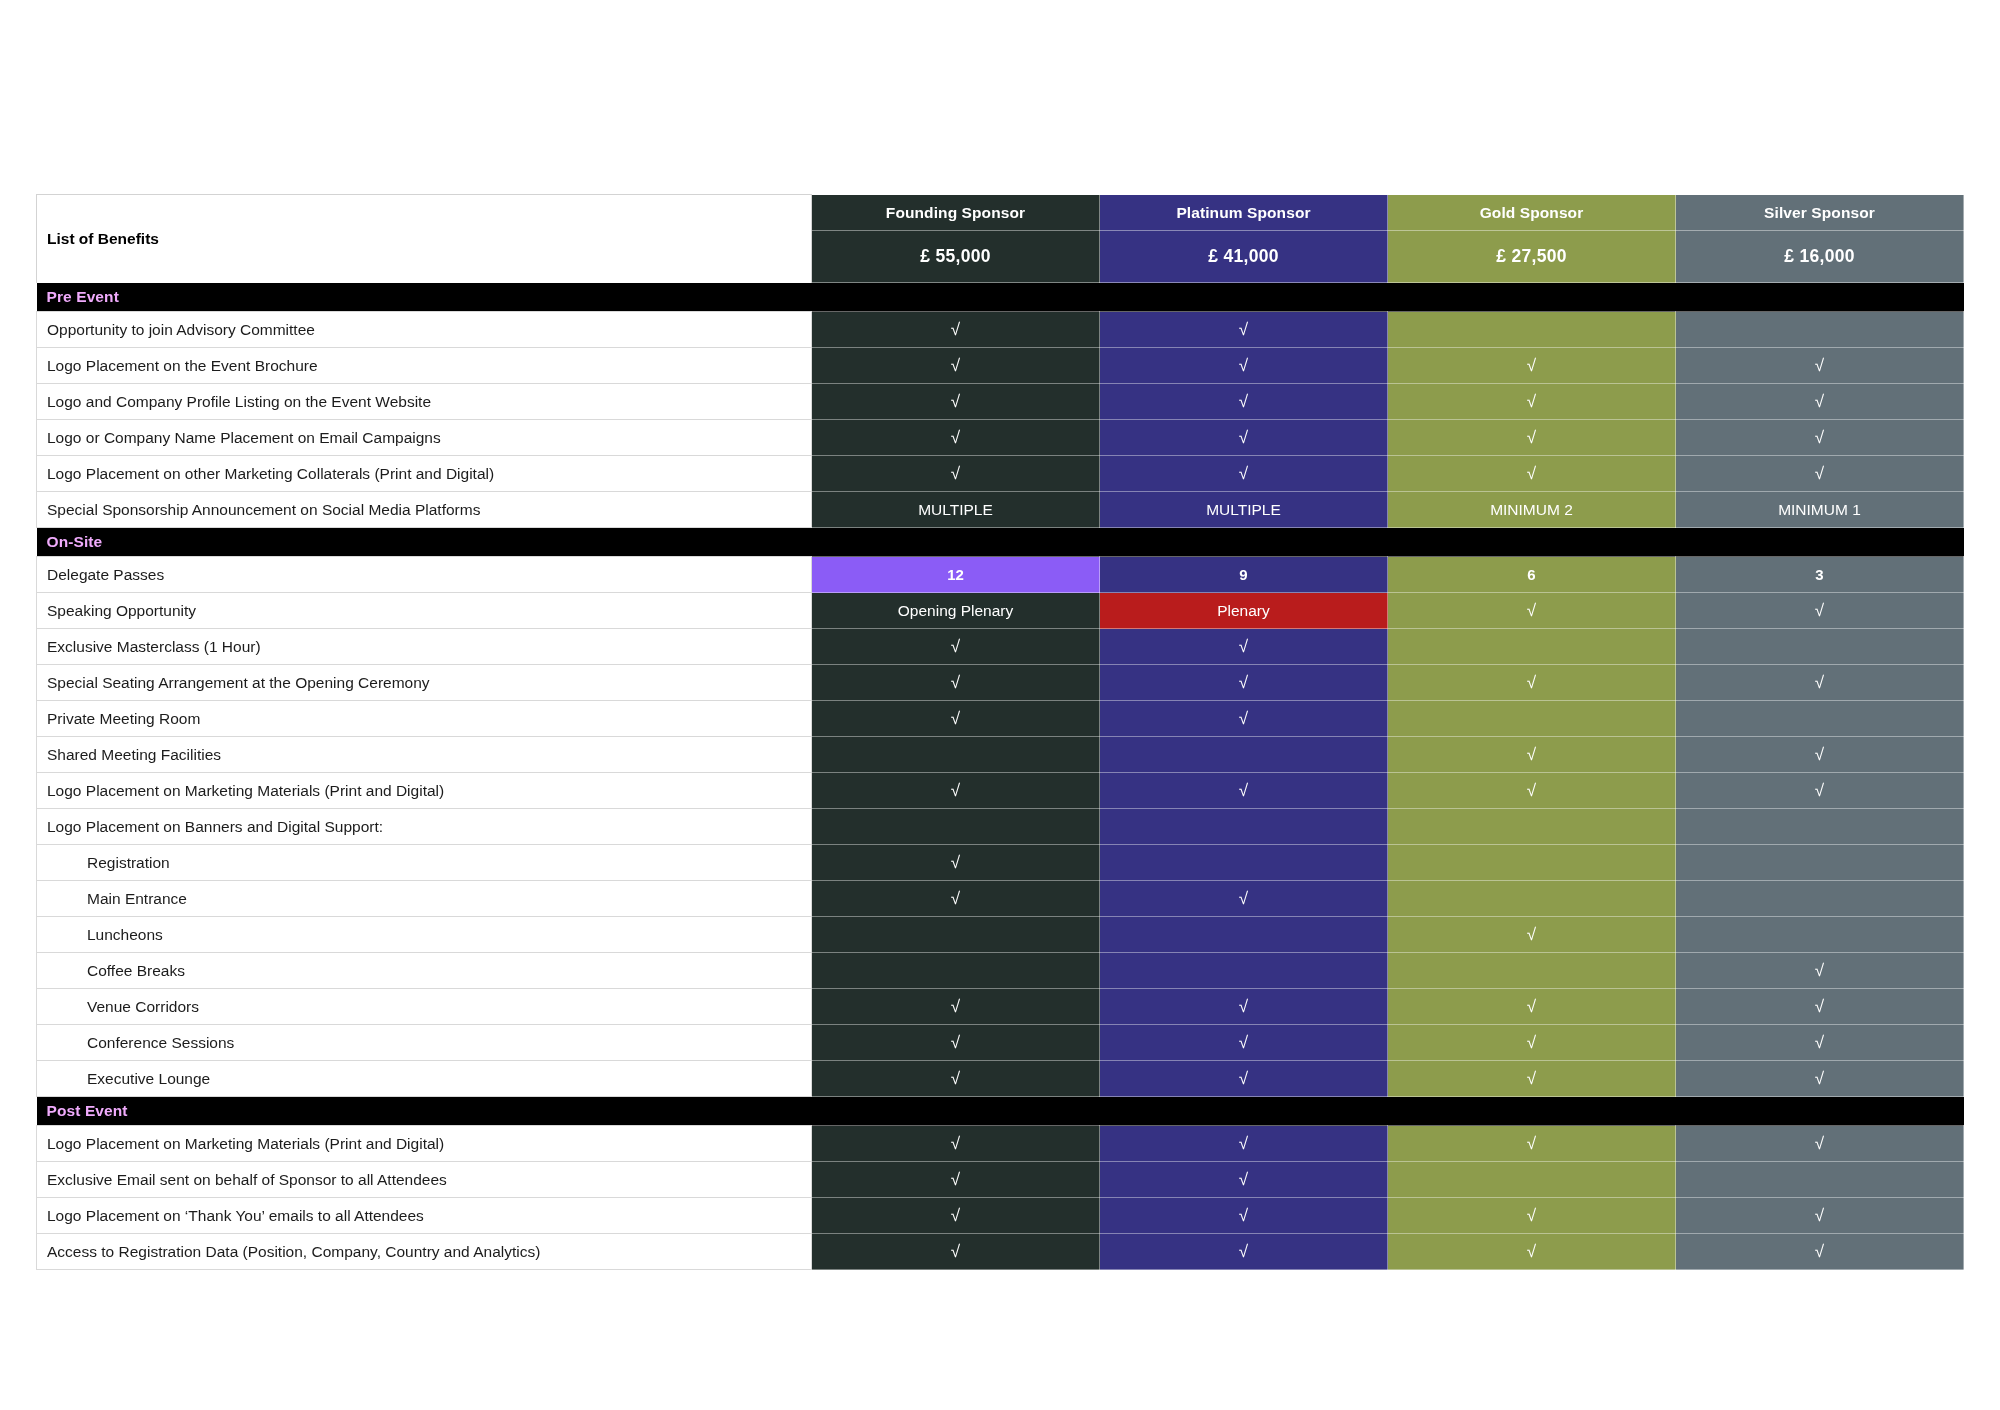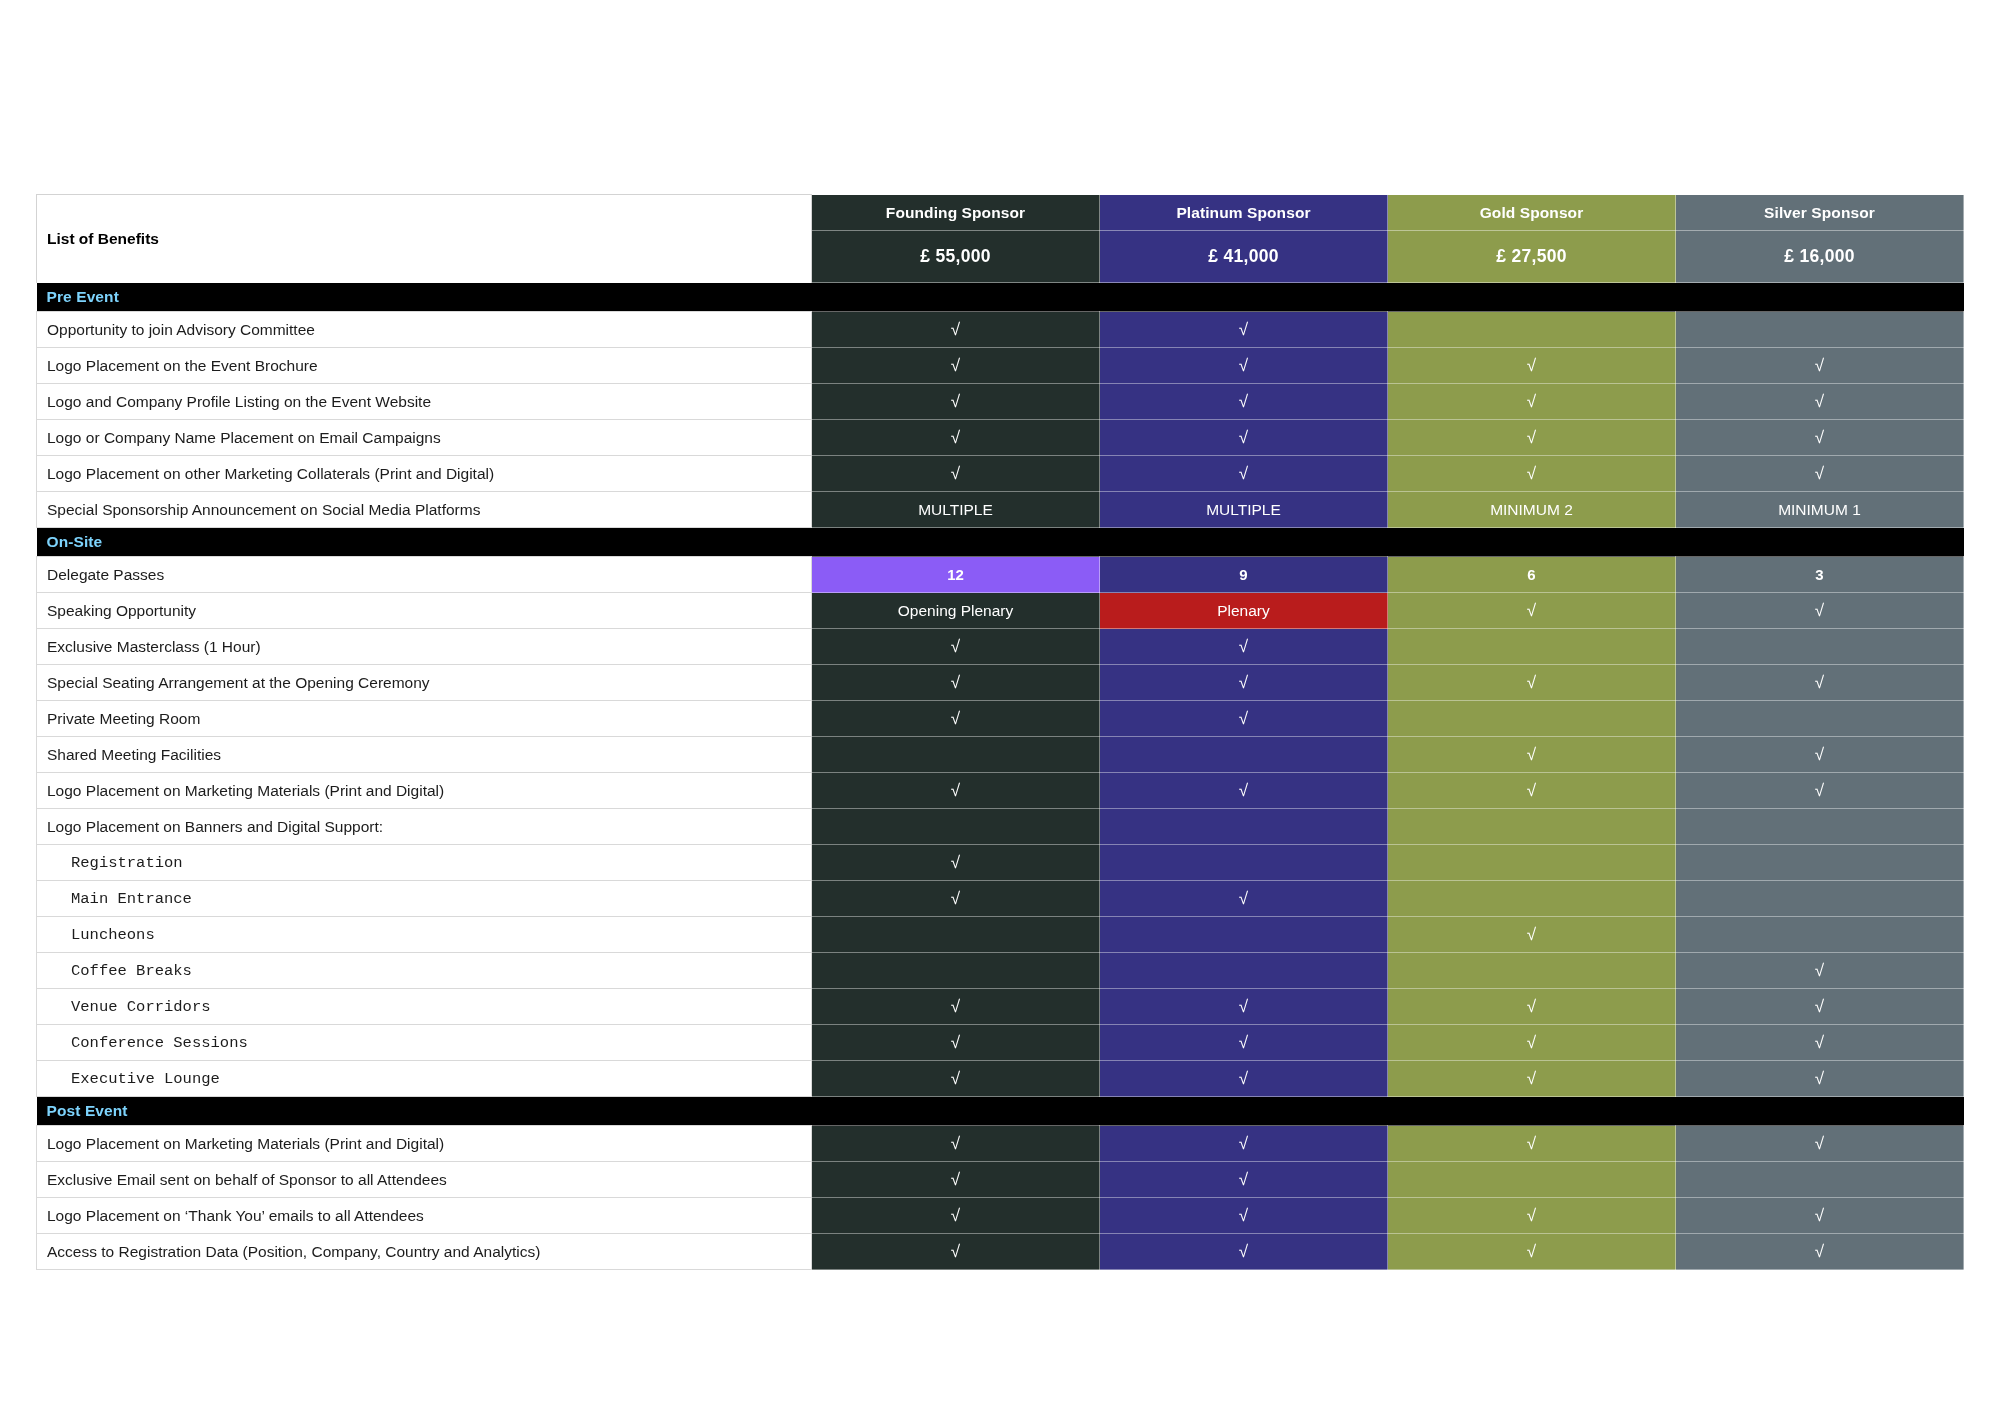--- a/index.html
+++ b/index.html
@@ -57,21 +57,21 @@
     font-weight: bold;
     text-align: center;
     vertical-align: middle;
     border: 1px solid rgba(255,255,255,.42);
     letter-spacing: .3px;
   }
 
   
   tr.section-row td {
     background: #000000;
-    color: #7dd3fc;
+    color: #f0abfc;
     font-size: 15.5px;
     font-weight: bold;
     height: 29px;
     padding: 0 0 0 10px;
     text-align: left;
     vertical-align: middle;
     border: none;
     letter-spacing: .1px;
   }
 
@@ -80,21 +80,21 @@
     background: #ffffff;
     color: #1c1c1c;
     font-size: 15.5px;
     height: 36px;
     padding: 0 8px 0 10px;
     vertical-align: middle;
     text-align: left;
     border: 1px solid #d9d9d9;
     white-space: nowrap;
   }
-  td.benefit-label.indent { padding-left: 34px; font-family: Liberation Mono, monospace; }
+  td.benefit-label.indent { padding-left: 50px; }
 
   td.cell {
     height: 36px;
     text-align: center;
     vertical-align: middle;
     color: #ffffff;
     font-size: 15.5px;
     border: 1px solid rgba(255,255,255,.40);
     line-height: 1;
   }

